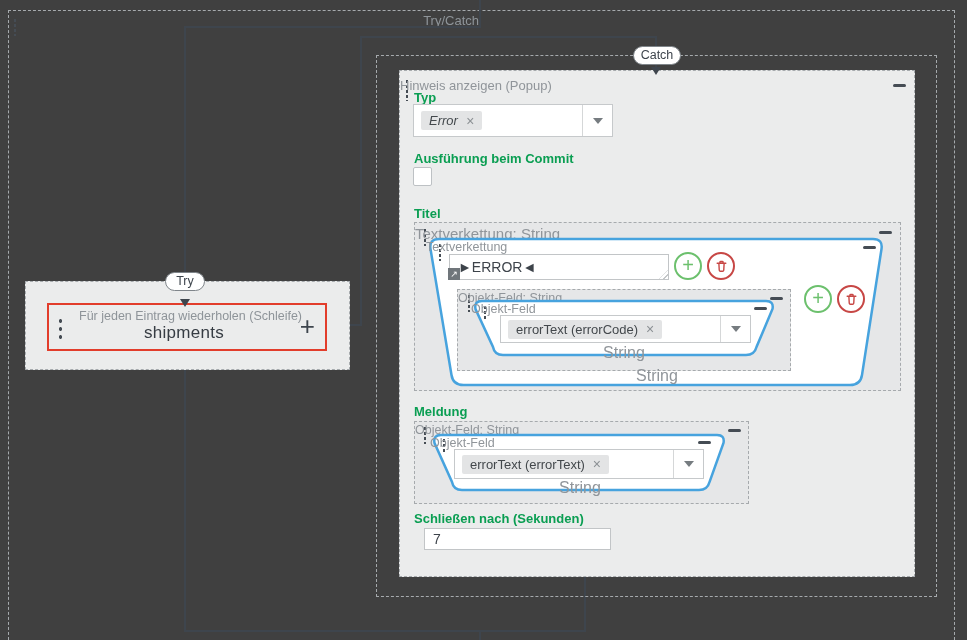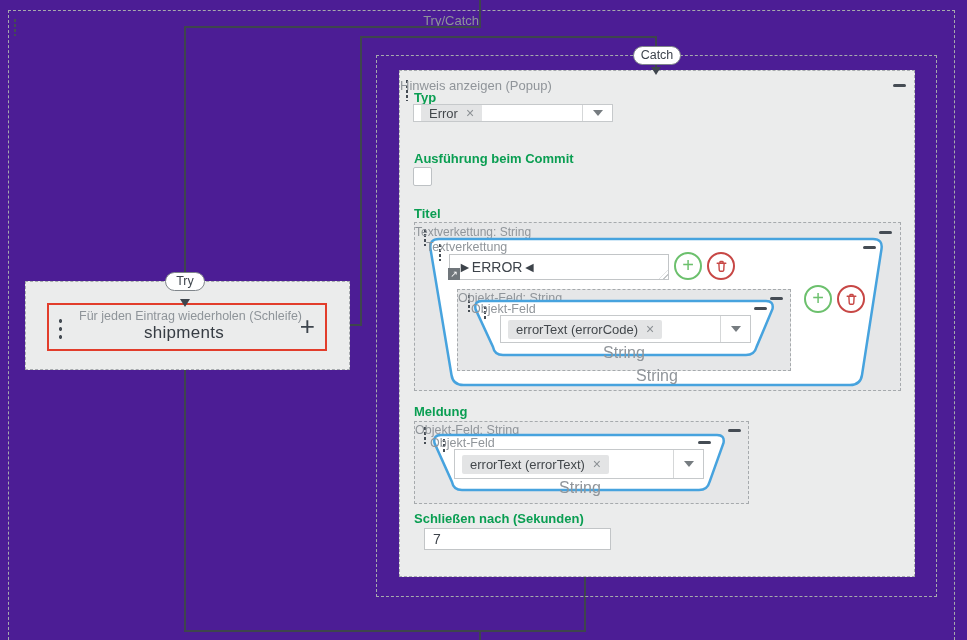--- a/index.html
+++ b/index.html
@@ -1,16 +1,16 @@
 <!DOCTYPE html>
 <html><head>
 <meta charset="utf-8">
 <style>
   html,body{margin:0;padding:0;background:#f6f7f7;font-family:"Liberation Sans",sans-serif;}
-  .stage{position:relative;width:967px;height:640px;overflow:hidden;background:#4c1d95;}
+  .stage{position:relative;width:967px;height:640px;overflow:hidden;background:#404040;}
   .abs{position:absolute;}
   .dashed{position:absolute;border:1px dashed #a6aaad;box-sizing:border-box;}
   .hline{position:absolute;height:2px;background:#3e454d;}
   .vline{position:absolute;width:2px;background:#3e454d;}
   .panel-hdr{position:absolute;left:0;right:0;text-align:left;color:#90959a;font-size:13px;white-space:nowrap;}
   .green-lbl{position:absolute;color:#0a9e52;font-weight:bold;font-size:13px;white-space:nowrap;}
   .gray-txt{color:#8e9499;}
   .minus{position:absolute;width:13px;height:3px;background:#454c54;border-radius:1.5px;cursor:pointer;}
   .dots{position:absolute;width:4px;height:18px;background-image:radial-gradient(circle,#454c54 1.2px,transparent 1.4px);background-size:4px 5px;background-repeat:repeat-y;}
   .dots.lg{width:5px;height:22px;background-image:radial-gradient(circle,#454c54 1.7px,transparent 1.9px);background-size:5px 8px;}
@@ -71,40 +71,40 @@
   </div>
 
   <div class="dashed z3" style="left:376px;top:55px;width:561px;height:542px;"></div>
 
   <div class="dashed z4" style="left:399px;top:70px;width:516px;height:507px;background:#ebecec;">
     <div class="dots" style="left:5px;top:8px;height:22px;"></div>
     <div class="panel-hdr" style="top:7px;">Hinweis anzeigen (Popup)</div>
     <div class="minus" style="right:8px;top:13px;"></div>
 
     <div class="green-lbl" style="left:14px;top:19px;">Typ</div>
-    <div class="select" style="left:13px;top:33px;width:200px;height:18px;">
+    <div class="select" style="left:13px;top:33px;width:200px;height:33px;font-style:italic;">
       <div class="chips">
         <span class="chip">
           <span>Error</span>
           <span class="x">×</span>
         </span>
       </div>
       <div class="dd">
           <span class="dd-arrow"></span>
         </div>
     </div>
 
     <div class="green-lbl" style="left:14px;top:80px;">Ausführung beim Commit</div>
     <div class="checkbox" style="left:13px;top:96px;"></div>
 
     <div class="green-lbl" style="left:14px;top:135px;">Titel</div>
 
     <div class="dashed" style="left:14px;top:151px;width:487px;height:169px;background:#e6e7e8;">
       <div class="dots" style="left:8px;top:5px;"></div>
-      <div class="panel-hdr" style="top:2px;font-size:12px;">Textverkettung: String</div>
+      <div class="panel-hdr" style="top:2px;font-size:15px;">Textverkettung: String</div>
       <div class="minus" style="right:8px;top:8px;"></div>
 
       <svg class="trap" style="left:11px;top:13px;" width="462" height="153" viewBox="0 0 462 153">
         <path d="M 13 3 H 447 Q 457 3 455.5 13 L 436 139 Q 434.5 149 424 149 H 37.5 Q 27 149 25.5 139 L 4.5 13 Q 3 3 13 3 Z" fill="#ffffff" stroke="#47a3de" stroke-width="2.5"></path>
       </svg>
       <div class="dots" style="left:23px;top:20px;"></div>
       <div class="panel-hdr" style="left:11px;width:462px;right:auto;top:17px;font-size:12.5px;">Textverkettung</div>
       <div class="minus" style="left:448px;top:23px;"></div>
 
       <input class="text-input" style="left: 34px; top: 31px; width: 220px; height: 26px;" value="►ERROR◄">

